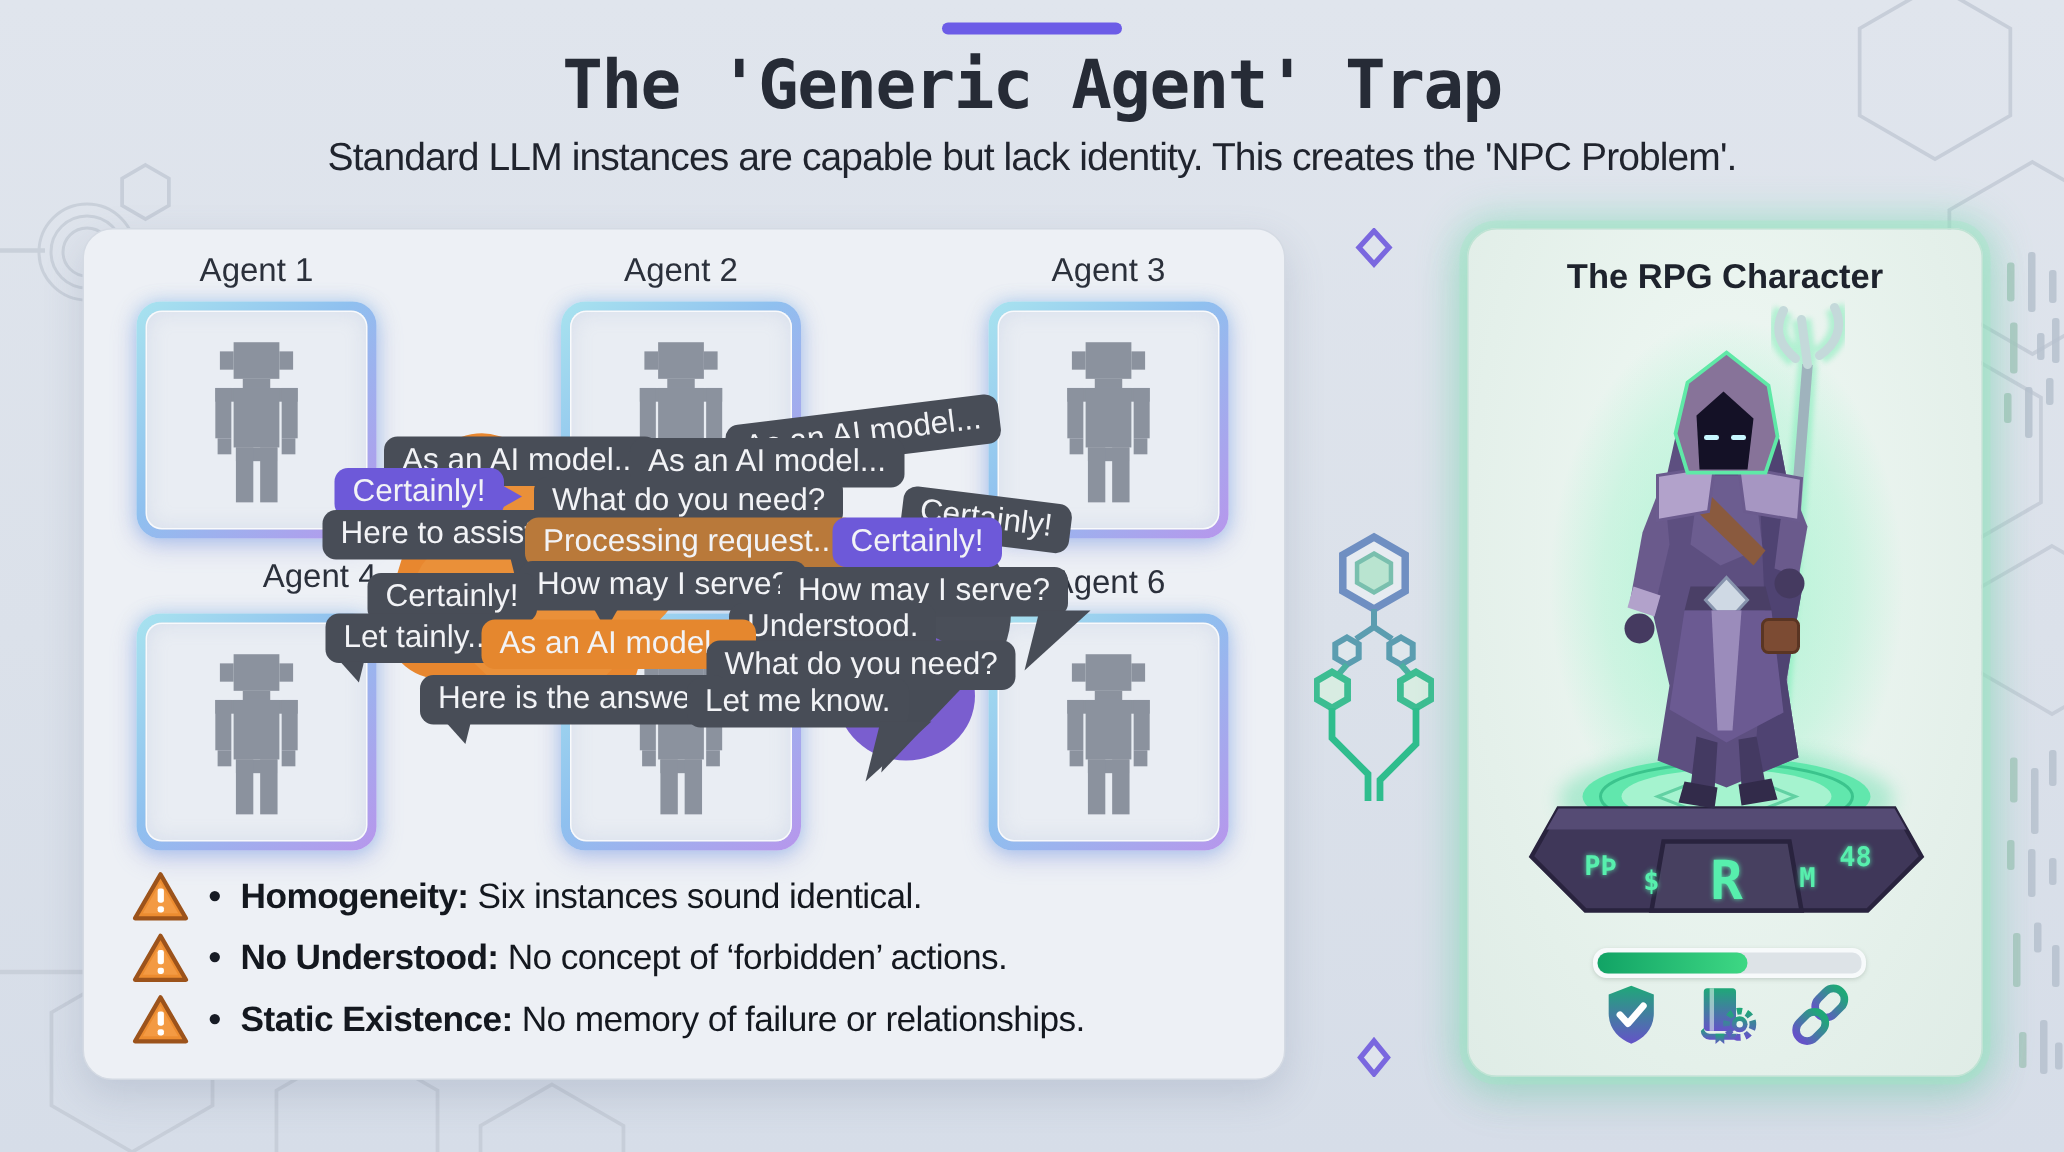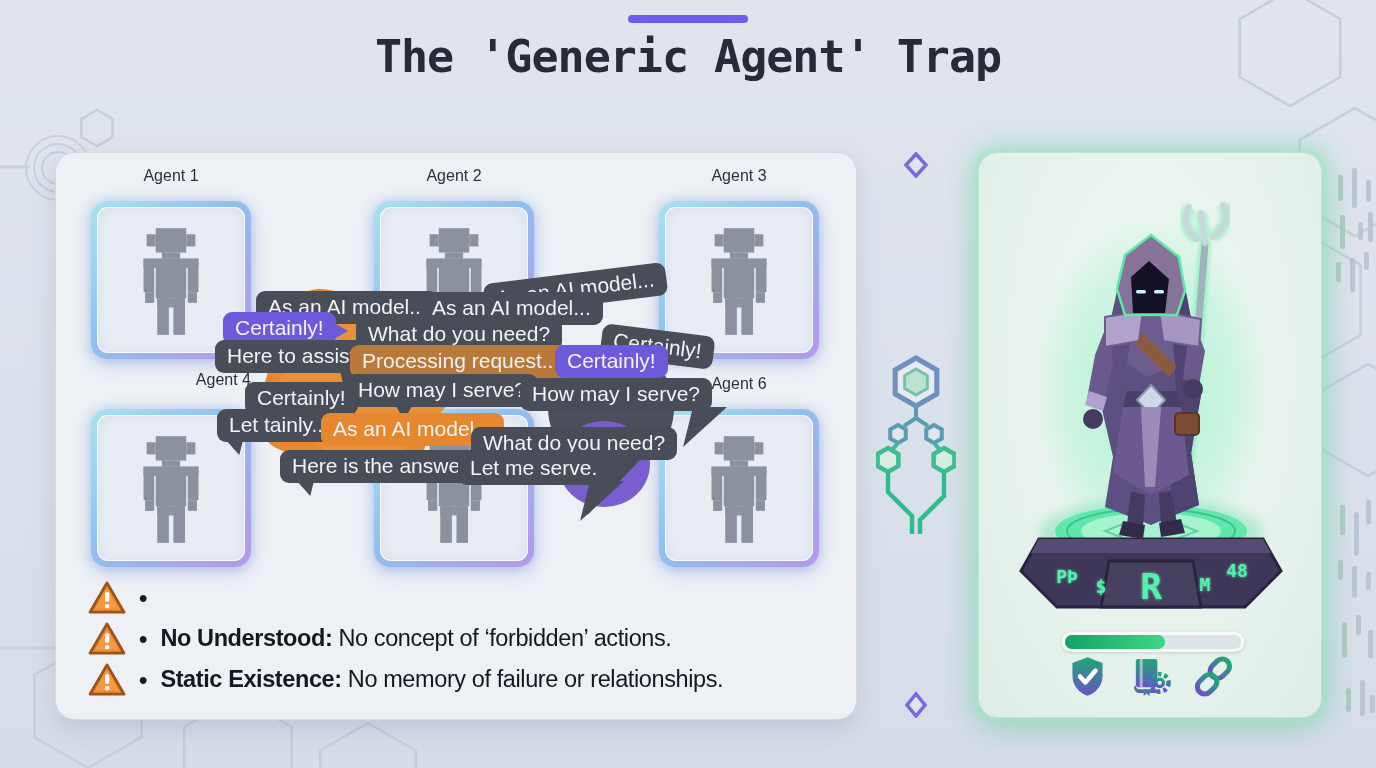--- a/index.html
+++ b/index.html
@@ -10,21 +10,21 @@
   .bg-svg{position:absolute;left:0;top:0;width:1376px;height:768px;pointer-events:none;}
   
   .accent-bar{position:absolute;top:15px;left:50%;transform:translateX(-50%);width:120px;height:8px;border-radius:4px;background:#6c5ce7;}
   .page-title{position:absolute;top:30px;left:0;width:100%;text-align:center;
     font-family:"DejaVu Sans Mono",monospace;font-weight:bold;font-size:45px;letter-spacing:-1px;color:#262b36;}
   .page-subtitle{position:absolute;top:89px;left:0;width:100%;text-align:center;
     font-size:26px;letter-spacing:-.6px;color:#20242e;}
   
   .agents-panel{position:absolute;left:55px;top:152px;width:800px;height:566px;border-radius:20px;
     background:#edf0f5;border:1px solid #d4dae3;box-shadow:0 10px 26px rgba(96,108,138,.20);}
-  .agent-label{position:absolute;width:160px;text-align:center;font-size:16px;color:#2b303b;z-index:0;}
+  .agent-label{position:absolute;width:160px;text-align:center;font-size:22px;color:#2b303b;z-index:0;}
   .agent-box{position:absolute;width:160px;height:158px;border-radius:16px;padding:6px;box-sizing:border-box;
     background:linear-gradient(135deg,#a8e3ef 0%,#8fc0ef 45%,#b796ec 100%);
     box-shadow:0 5px 16px rgba(140,150,225,.45), 0 0 10px rgba(140,200,240,.5);z-index:0;}
   .agent-box-inner{width:100%;height:100%;border-radius:11px;background:#e9edf3;
     box-shadow:inset 0 0 0 1px rgba(255,255,255,.8), inset 0 0 14px rgba(150,170,210,.25);
     display:flex;align-items:center;justify-content:center;}
   .agent-box-inner svg{width:100px;height:122px;}
   
   .blob{position:absolute;z-index:1;}
   .blob-orange1{left:212px;top:148px;width:172px;height:168px;background:#e8872f;border-radius:22%;transform:rotate(17deg);}
@@ -104,20 +104,21 @@
       <rect x="1342" y="622" width="5" height="36" rx="2" fill="#a8c6bd" opacity=".85"></rect>
       <rect x="1356" y="615" width="5" height="20" rx="2" fill="#b6c1ce" opacity=".85"></rect>
       <rect x="1368" y="630" width="5" height="28" rx="2" fill="#b6c1ce" opacity=".85"></rect>
       <rect x="1346" y="688" width="5" height="24" rx="2" fill="#a8c6bd" opacity=".85"></rect>
       <rect x="1360" y="680" width="5" height="36" rx="2" fill="#b6c1ce" opacity=".85"></rect>
       <rect x="1370" y="695" width="5" height="18" rx="2" fill="#b6c1ce" opacity=".85"></rect>
     </svg>
 
   <div class="accent-bar" id="accent-bar" style="background: rgb(108, 92, 231);"></div>
   <div class="page-title">The 'Generic Agent' Trap</div>
+  <div class="page-subtitle">Standard LLM instances are capable but lack identity. This creates the 'NPC Problem'.</div>
 
   <div class="agents-panel">
     <div id="agents-grid" style="position:absolute;inset:0;">
         <div class="agent-label" style="left: 35px; top: 14px;">Agent 1</div>
         <div class="agent-box" style="left: 35px; top: 48px;">
           <div class="agent-box-inner">
   <svg viewBox="0 0 32 40">
     <g fill="#8b929e">
       <rect x="11" y="3" width="10" height="8"></rect>
       <rect x="8" y="5" width="3" height="4"></rect>
@@ -260,36 +261,38 @@
         <div class="bubble dark" style="left: 364px; top: 139px; --r: 0deg;">As an AI model...</div>
         <div class="bubble purple tail-r" style="left: 167px; top: 159px; --r: 0deg;">Certainly!</div>
         <div class="bubble dark" style="left: 300px; top: 165px; --r: 0deg;">What do you need?</div>
         <div class="bubble dark tail-dr" style="left: 159px; top: 187px; --r: 0deg;">Here to assist!</div>
         <div class="bubble dark" style="left: 545px; top: 177px; --r: 7deg;">Certainly!</div>
         <div class="bubble orange2" style="left: 294px; top: 192px; --r: 0deg;">Processing request...</div>
         <div class="bubble purple" style="left: 499px; top: 192px; --r: 0deg;">Certainly!</div>
         <div class="bubble dark tail-d" style="left: 290px; top: 221px; --r: 0deg;">How may I serve?</div>
         <div class="bubble dark tail-dr" style="left: 189px; top: 229px; --r: 0deg;">Certainly!</div>
         <div class="bubble dark tail-bigdr" style="left: 464px; top: 225px; --r: 0deg;">How may I serve?</div>
+        <div class="bubble dark" style="left: 430px; top: 249px; --r: 0deg;">Understood.</div>
         <div class="bubble dark tail-dl" style="left: 161px; top: 256px; --r: 0deg;">Let tainly..</div>
         <div class="bubble orange" style="left: 265px; top: 260px; --r: 0deg;">As an AI model...</div>
         <div class="bubble dark" style="left: 415px; top: 274px; --r: 0deg;">What do you need?</div>
         <div class="bubble dark tail-dl" style="left: 224px; top: 297px; --r: 0deg;">Here is the answer:</div>
-        <div class="bubble dark tail-bigdr" style="left: 402px; top: 299px; --r: 0deg;">Let me serve.</div>
+        <div class="bubble dark tail-bigdr" style="left: 402px; top: 299px; --r: 0deg;">Let me know.</div>
       </div>
 
     <div class="warning-list" id="warnings">
         <div class="warning-item">
   <svg viewBox="0 0 40 36">
     <path d="M20 2 L38 33 L2 33 Z" fill="#ec8c30" stroke="#9c531b" stroke-width="3" stroke-linejoin="round"></path>
     <path d="M20 8 L32.5 29.5 L7.5 29.5 Z" fill="#f39a43"></path>
     <rect x="18" y="12" width="4.4" height="10" rx="1.5" fill="#ffffff"></rect>
     <rect x="18" y="24.5" width="4.4" height="4.4" rx="1.5" fill="#ffffff"></rect>
   </svg>
 <span class="warning-dot">•</span>
+          <span class="warning-text"><b>Homogeneity:</b> Six instances sound identical.</span>
         </div>
         <div class="warning-item">
   <svg viewBox="0 0 40 36">
     <path d="M20 2 L38 33 L2 33 Z" fill="#ec8c30" stroke="#9c531b" stroke-width="3" stroke-linejoin="round"></path>
     <path d="M20 8 L32.5 29.5 L7.5 29.5 Z" fill="#f39a43"></path>
     <rect x="18" y="12" width="4.4" height="10" rx="1.5" fill="#ffffff"></rect>
     <rect x="18" y="24.5" width="4.4" height="4.4" rx="1.5" fill="#ffffff"></rect>
   </svg>
 <span class="warning-dot">•</span>
           <span class="warning-text"><b>No Understood:</b> No concept of ‘forbidden’ actions.</span>
@@ -328,20 +331,21 @@
       <polygon points="22,273 29.8,277.5 29.8,286.5 22,291 14.2,286.5 14.2,277.5" fill="#dfe7ec" stroke="#5b9db0" stroke-width="4"></polygon>
       <polygon points="58,273 65.8,277.5 65.8,286.5 58,291 50.2,286.5 50.2,277.5" fill="#dfe7ec" stroke="#5b9db0" stroke-width="4"></polygon>
       <path d="M22 291 L15 299 M58 291 L65 299" fill="none" stroke="#4bb0a0" stroke-width="4"></path>
       <polygon points="12,296 22.4,302 22.4,314 12,320 1.6,314 1.6,302" fill="#d8ece2" stroke="#3dbd92" stroke-width="4.5"></polygon>
       <polygon points="68,296 78.4,302 78.4,314 68,320 57.6,314 57.6,302" fill="#d8ece2" stroke="#3dbd92" stroke-width="4.5"></polygon>
       <path d="M12 320 V340 L36 364 V382 M68 320 V344 L44 368 V382" fill="none" stroke="#2fbd8d" stroke-width="4.5"></path>
     </g>
   </svg>
 
   <div class="rpg-card">
+    <div class="rpg-title">The RPG Character</div>
 
     <svg class="rpg-art" viewBox="0 0 284 428">
       <defs>
         <radialGradient id="glowG" cx="0.5" cy="0.5" r="0.5">
           <stop offset="0" stop-color="#74f0b6" stop-opacity=".55"></stop>
           <stop offset="0.7" stop-color="#74f0b6" stop-opacity=".25"></stop>
           <stop offset="1" stop-color="#74f0b6" stop-opacity="0"></stop>
         </radialGradient>
         <filter id="blur6">
             <feGaussianBlur stdDeviation="6"></feGaussianBlur>

